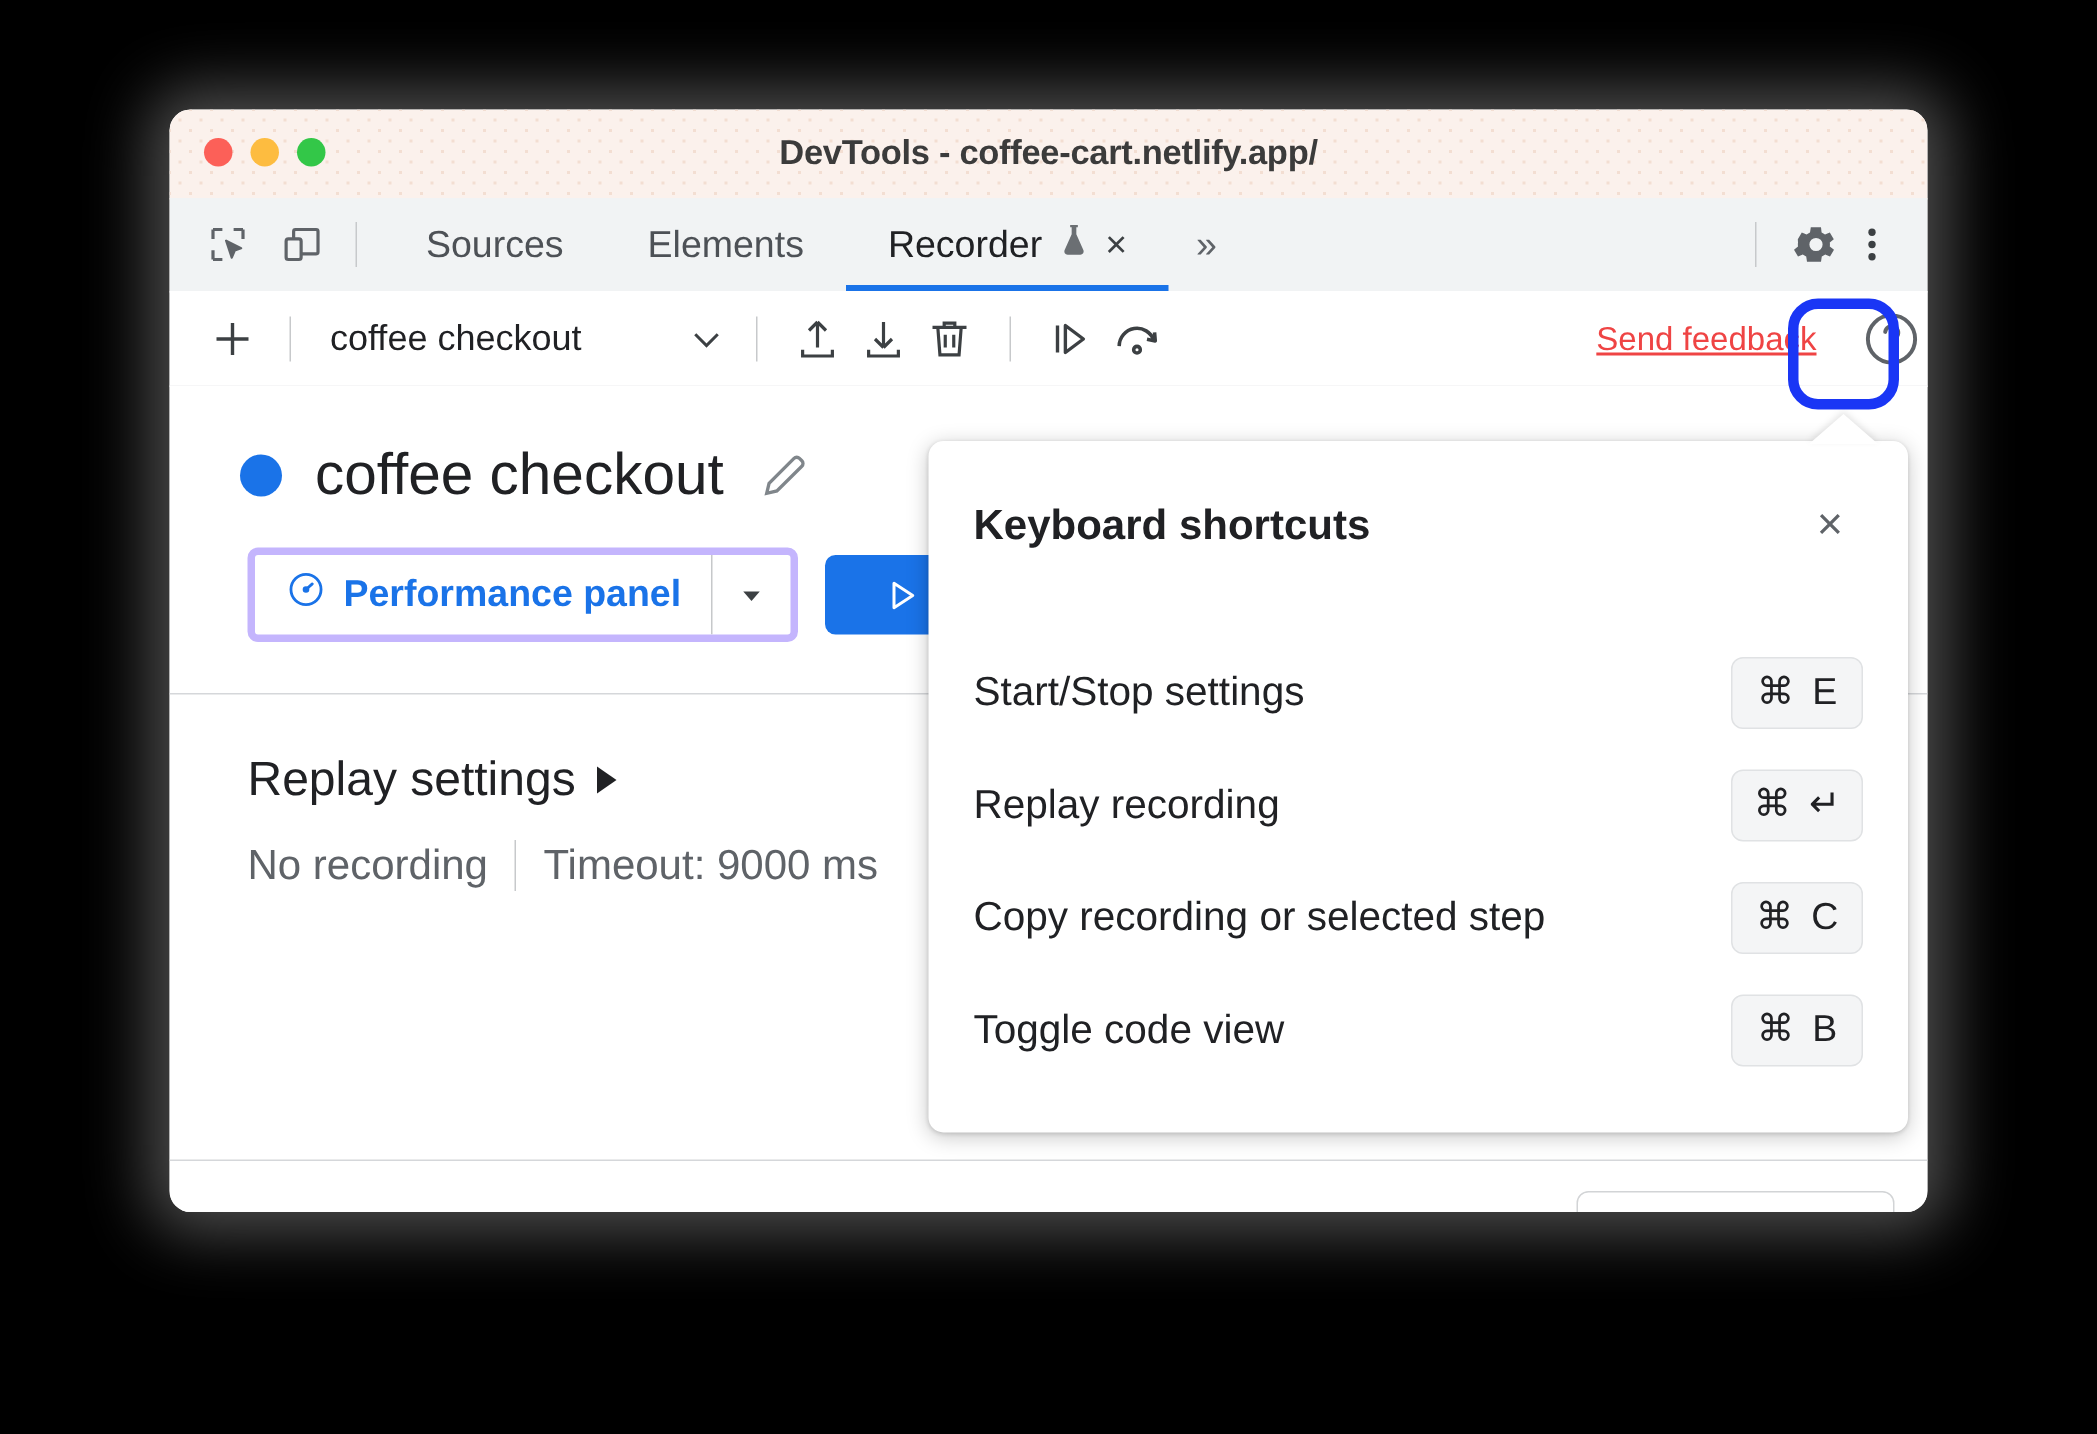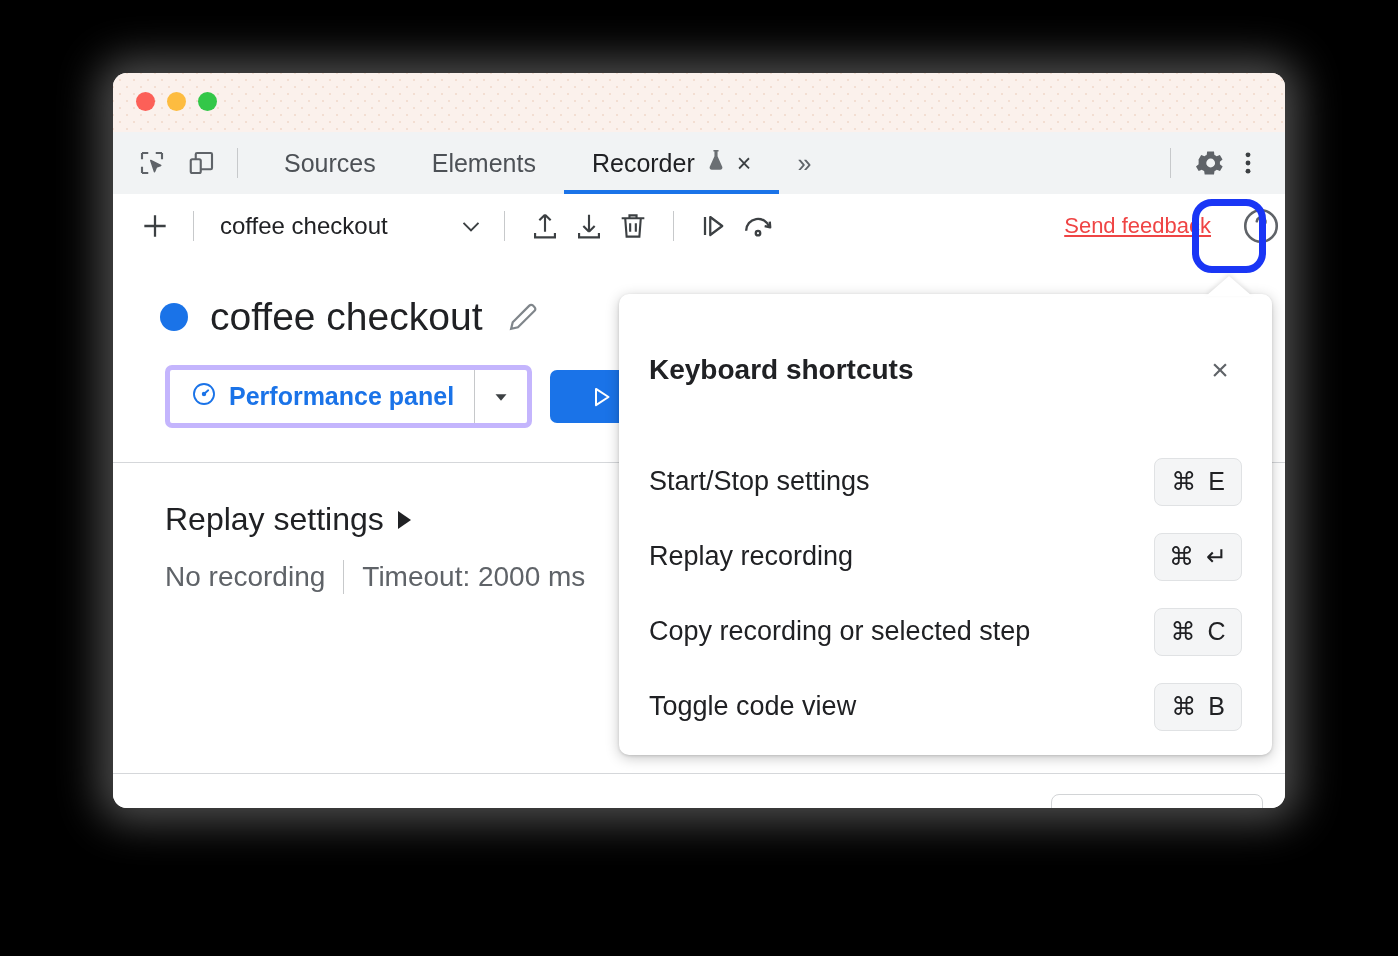--- a/index.html
+++ b/index.html
@@ -376,21 +376,21 @@
     width: 0; height: 0;
     border-left: 23px solid transparent;
     border-right: 23px solid transparent;
     border-bottom: 20px solid #ffffff;
     z-index: 31;
     filter: drop-shadow(0 -2px 2px rgba(0,0,0,0.10));
   }
   .popup-header {
     display: flex;
     align-items: center;
-    padding: 60px 36px 0 30px;
+    padding: 40px 36px 0 30px;
   }
   .popup-title {
     font-size: 28px;
     font-weight: bold;
     color: #202124;
   }
   .popup-close {
     margin-left: auto;
     color: #5f6368;
     font-size: 30px;
@@ -438,20 +438,21 @@
 
   <div id="window">
     <div id="window-clip">
 
       <div class="titlebar">
         <div class="traffic">
           <div class="dot red"></div>
           <div class="dot yellow"></div>
           <div class="dot green"></div>
         </div>
+        <div class="title-text">DevTools - coffee-cart.netlify.app/</div>
       </div>
 
       <div class="tabstrip">
         <div class="tool-icons">
           <div class="icon-btn">
             <svg width="30" height="30" viewBox="0 0 24 24" fill="none" stroke="currentColor" stroke-width="1.7">
               <path d="M4 4h5M4 4v5M20 4h-5M20 4v5M4 20h5M4 20v-5"></path>
               <path d="M11 10l8 4-3.4 1.2L14 19z" fill="currentColor" stroke="currentColor" stroke-width="1.2" stroke-linejoin="round"></path>
             </svg>
           </div>
@@ -592,21 +593,21 @@
         <div class="divider"></div>
 
         <div class="replay-settings">
           <span>Replay settings</span>
           <span class="tri-right"></span>
         </div>
 
         <div class="settings-sub">
           <span>No recording</span>
           <span class="pipe"></span>
-          <span>Timeout: 2000 ms</span>
+          <span>Timeout: 9000 ms</span>
         </div>
 
         <div class="divider2"></div>
 
         <div class="showcode-wrap">
           <div class="showcode-btn">Show code</div>
         </div>
 
         <div class="scrollbar">
           

